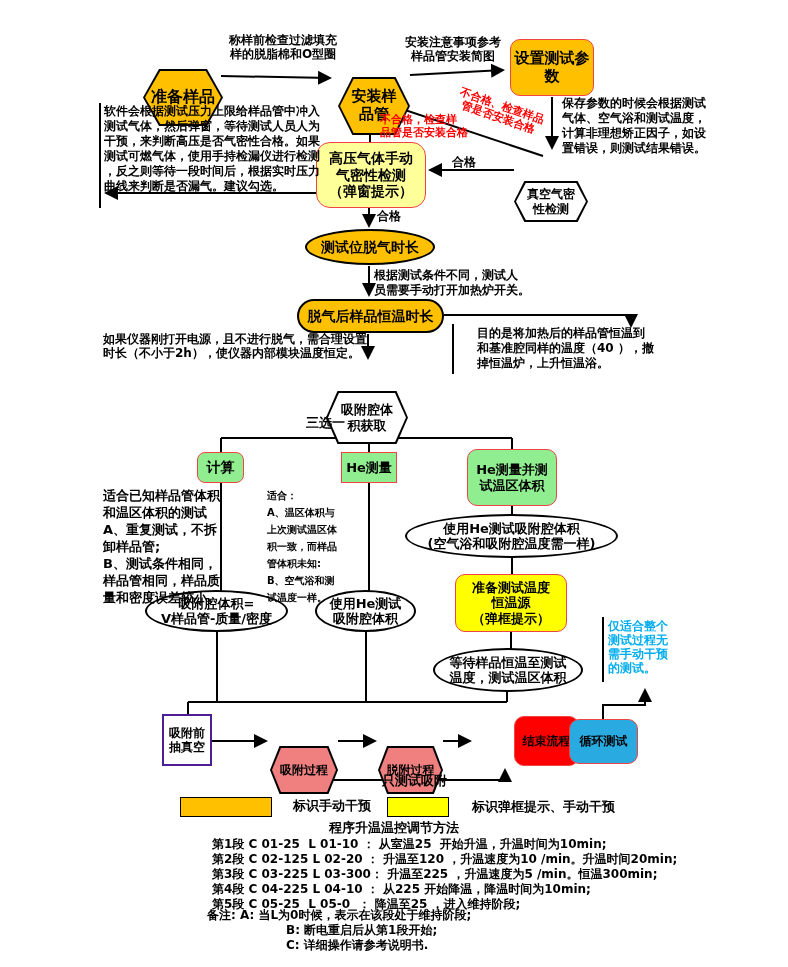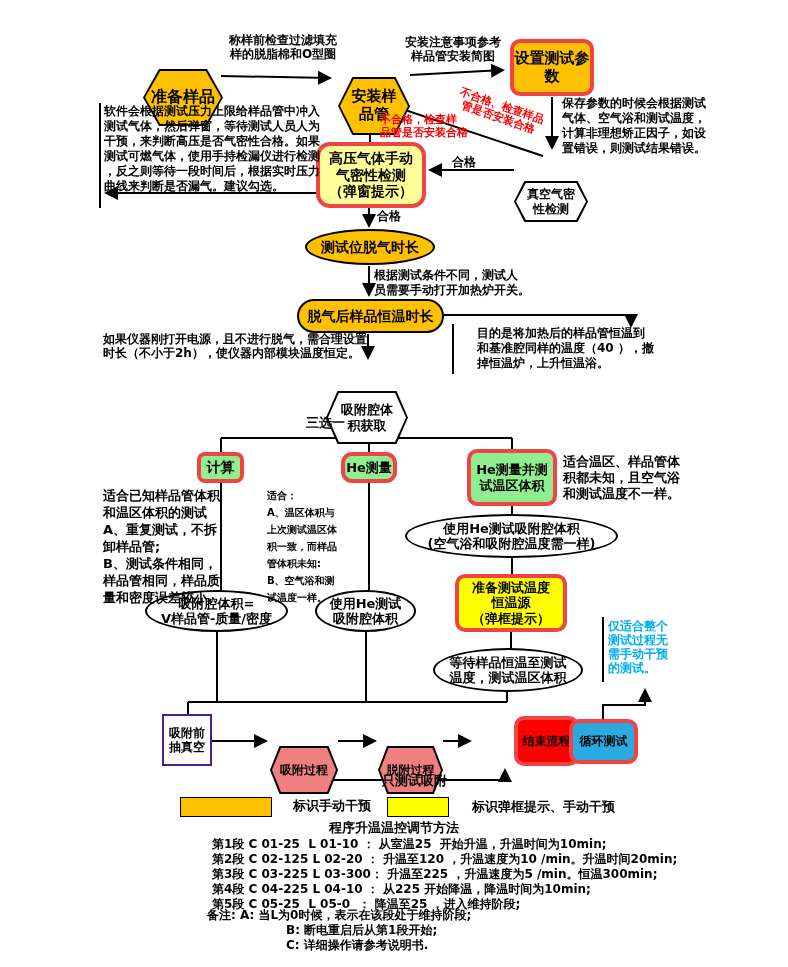--- a/index.html
+++ b/index.html
@@ -12,21 +12,21 @@
   .note{white-space:pre-line;z-index:2;font-size:12px;line-height:15px;}
   .lbl{white-space:pre-line;z-index:2;font-size:12px;line-height:14px;}
   .red{color:#FF0000;}
   .cyan{color:#00AEEF;}
   
   .hex{background:#000;clip-path:polygon(20% 0,80% 0,100% 50%,80% 100%,20% 100%,0 50%);margin-top:29px;}
   .hex.wide{clip-path:polygon(14% 0,86% 0,100% 50%,86% 100%,14% 100%,0 50%);}
   .hex .fill{position:absolute;inset:2px;clip-path:inherit;z-index:0;}
   .hex span{position:relative;z-index:1;}
   
-  .rbox{border:4px solid #ef4444;border-radius:10px;}
+  .rbox{border:1px solid #ef4444;border-radius:10px;}
   .ell{border:2px solid #000;border-radius:50%;background:#fff;}
   .stad{border:2px solid #000;border-radius:18px;}
   .rect{border:2px solid #4c1d95;background:#fff;}
   .bg-orange{background:#FFC000;}
   .bg-paleyellow{background:#FFFF99;}
   .bg-yellow{background:#FFFF00;}
   .bg-green{background:#90EE90;}
   .bg-pink{background:#F08080;}
   .bg-red{background:#FF0000;}
   .bg-blue{background:#29ABE2;}
@@ -150,41 +150,38 @@
 
   <div class="node hex wide" style="left:326px;top:362px;width:82px;height:53px;font-size:13px;">
     <div class="fill" style="background:#fff;"></div>
     <span>吸附腔体
 积获取</span>
   </div>
 
   <div class="lbl" style="left:306px;top:416px;font-size:13px;">三选一</div>
 
   <div class="node rbox bg-green" style="left:197px;top:452px;width:47px;height:31px;font-size:14px;border-radius:8px;">计算</div>
-  <div class="node rbox bg-green" style="left:341px;top:452px;width:56px;height:31px;font-size:13px;border-radius:11px;">He测量</div>
+  <div class="node rbox bg-green" style="left:341px;top:452px;width:56px;height:31px;font-size:13px;border-radius:0;">He测量</div>
   <div class="node rbox bg-green" style="left:467px;top:449px;width:90px;height:57px;font-size:13px;">He测量并测
 试温区体积</div>
 
   <div class="note" style="left:103px;top:487px;width:168px;font-size:13px;line-height:17px;">适合已知样品管体积
 和温区体积的测试
 A、重复测试，不拆
 卸样品管;
 B、测试条件相同，
 样品管相同，样品质
 量和密度误差较小。</div>
   <div class="note" style="left:267px;top:487px;width:100px;font-size:10px;line-height:17px;">适合：
 A、温区体积与
 上次测试温区体
 积一致，而样品
 管体积未知:
 B、空气浴和测
 试温度一样。</div>
-  <div class="note" style="left:563px;top:454px;width:178px;font-size:13px;line-height:16px;">适合温区、样品管体
-积都未知，且空气浴
-和测试温度不一样。</div>
 
   <div class="node ell" style="left:145px;top:590px;width:143px;height:42px;font-size:13px;">吸附腔体积=
 V样品管-质量/密度</div>
   <div class="node ell" style="left:315px;top:590px;width:101px;height:42px;font-size:13px;">使用He测试
 吸附腔体积</div>
   <div class="node ell" style="left:405px;top:514px;width:213px;height:44px;font-size:13px;">使用He测试吸附腔体积
 (空气浴和吸附腔温度需一样)</div>
 
   <div class="node rbox bg-yellow" style="left:455px;top:574px;width:112px;height:58px;font-size:13px;">准备测试温度
 恒温源

